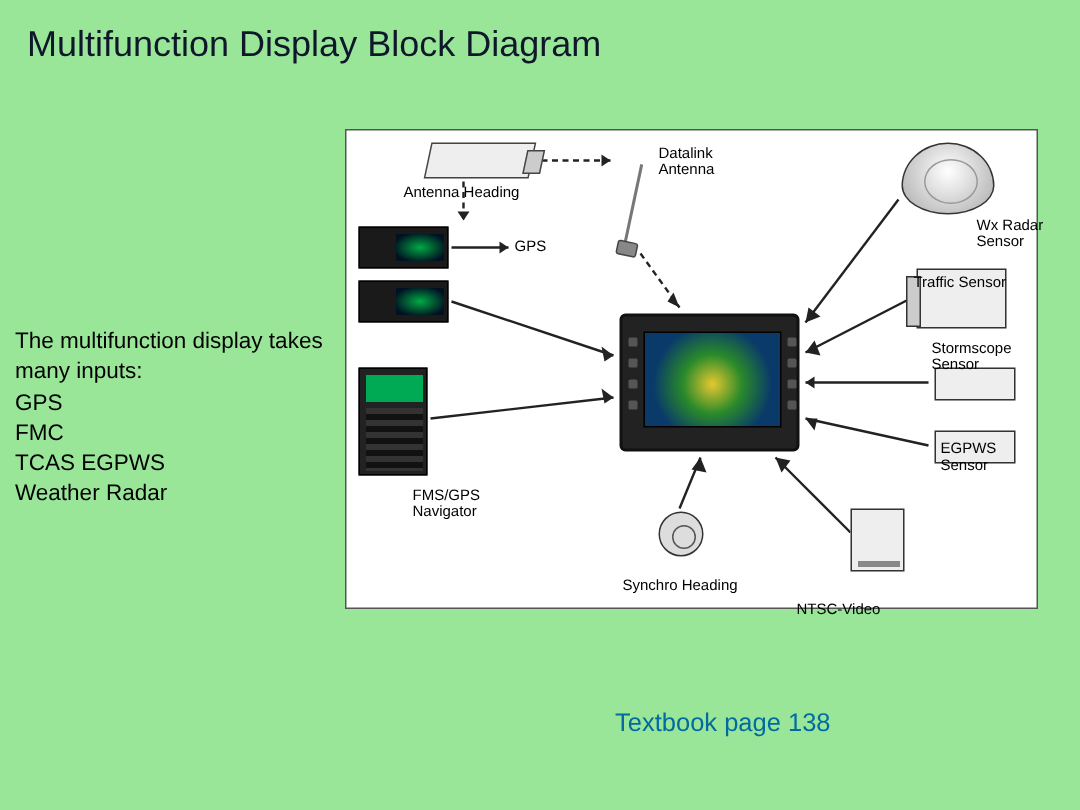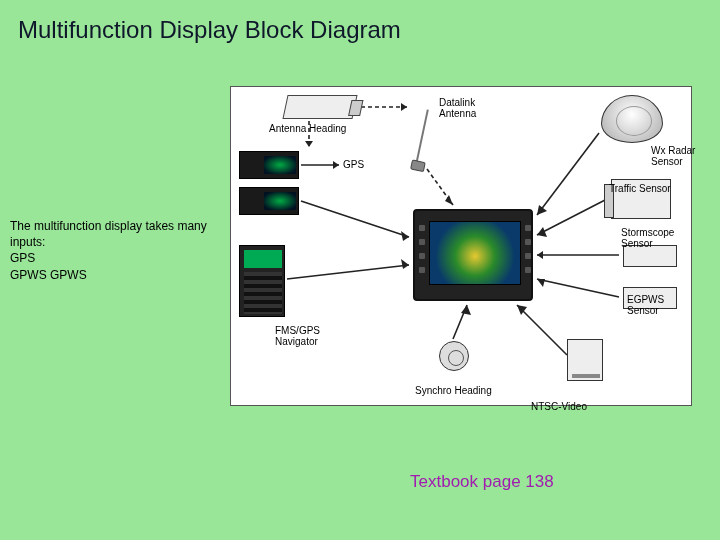--- a/index.html
+++ b/index.html
@@ -15,31 +15,31 @@
     position: absolute;
     top: 16px;
     left: 18px;
     font-size: 24px;
     color: #0f172a;
   }
   .desc {
     position: absolute;
     top: 218px;
     left: 10px;
-    font-size: 12px;
+    font-size: 15px;
     line-height: 1.35;
     color: #000;
     width: 215px;
   }
   .footer {
     position: absolute;
     bottom: 48px;
     left: 410px;
     font-size: 17px;
-    color: #a21caf;
+    color: #0369a1;
   }
   .diagram {
     position: absolute;
     top: 86px;
     left: 230px;
     width: 462px;
     height: 320px;
     background: #fff;
     border: 1px solid #555;
   }
@@ -112,21 +112,23 @@
   svg.wire polygon { fill:#222; }
 </style>
 </head>
 <body>
 
 <div class="title">Multifunction Display Block Diagram</div>
 
 <div class="desc">
   <div>The multifunction display takes many inputs:</div>
   <div>GPS</div>
-  <div>GPWS GPWS</div>
+  <div>FMC</div>
+  <div>TCAS EGPWS</div>
+  <div>Weather Radar</div>
 </div>
 
 <div class="footer">Textbook page 138</div>
 
 <div class="diagram">
 
   <svg class="wire">
 
     <line class="dash" x1="130" y1="20" x2="176" y2="20"></line>
       <polygon points="176,20 170,16 170,24"></polygon>

